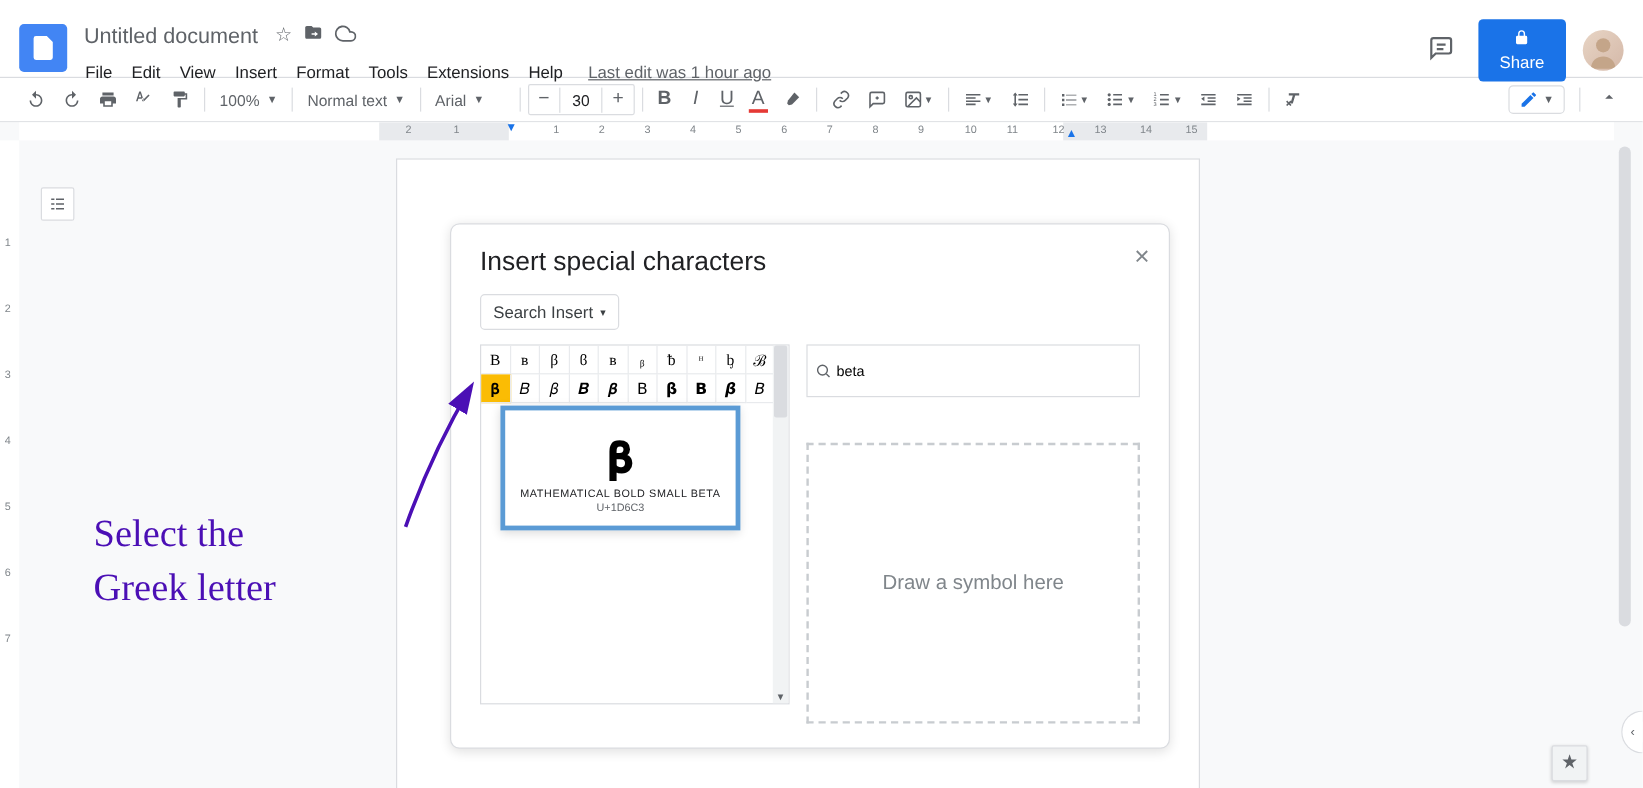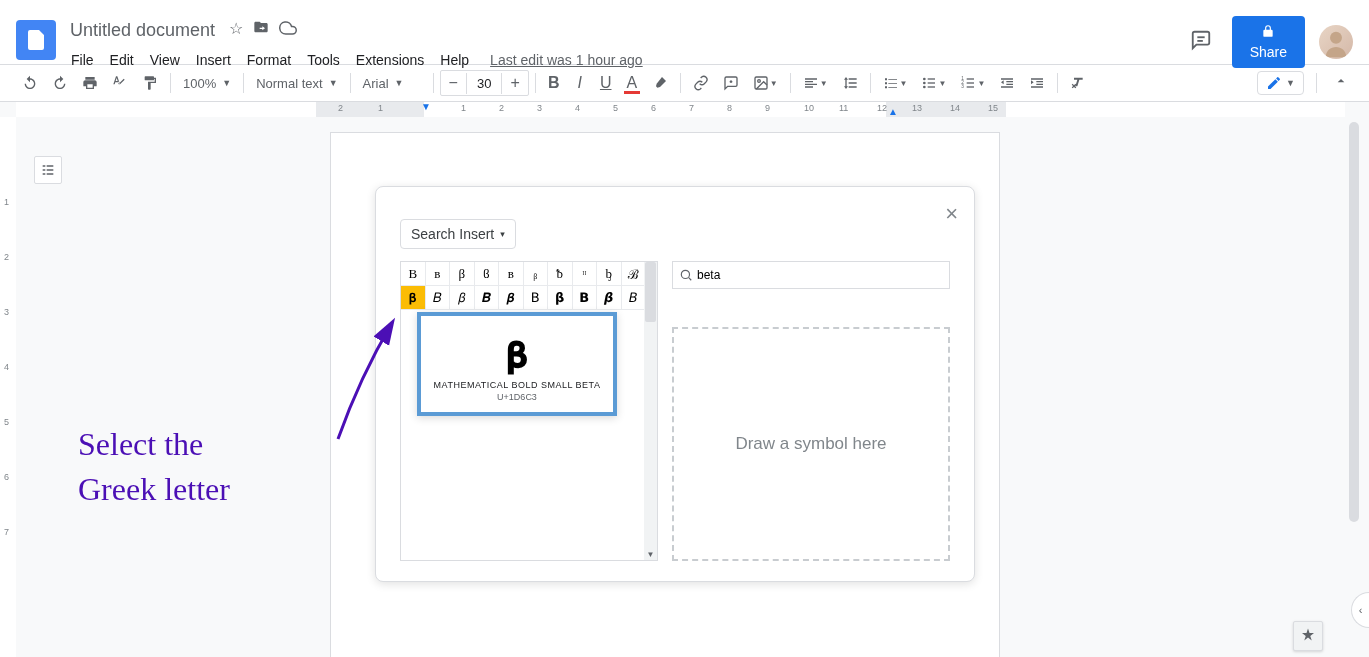--- a/index.html
+++ b/index.html
@@ -52,21 +52,21 @@
 .search-results-btn { margin-top: 14px; border: 1px solid #dadce0; border-radius: 4px; padding: 6px 10px; font-size: 14px; color: #3c4043; display: inline-flex; align-items: center; gap: 6px; cursor: pointer; background: #fff; }
 .dlg-body { display: flex; gap: 14px; margin-top: 12px; }
 .char-panel { width: 258px; height: 300px; border: 1px solid #dadce0; position: relative; }
 .char-grid { display: grid; grid-template-columns: repeat(10, 24.5px); }
 .char-cell { height: 24px; border-right: 1px solid #e8eaed; border-bottom: 1px solid #e8eaed; display: flex; align-items: center; justify-content: center; font-size: 13px; font-family: serif; cursor: pointer; position: relative; }
 .char-cell.sel { background: #fbbc04; }
 .char-panel-scroll { position: absolute; right: 0; top: 0; bottom: 0; width: 13px; background: #f1f3f4; }
 .char-panel-scroll .thumb { position: absolute; left: 1px; right: 1px; top: 0; height: 60px; background: #dadce0; border-radius: 2px; }
 .char-panel-scroll .dn { position: absolute; bottom: 0; left: 0; right: 0; height: 12px; display: flex; align-items: center; justify-content: center; font-size: 8px; color: #5f6368; }
 .right-panel { flex: 1; }
-.search-box { border: 1px solid #dadce0; height: 28px; display: flex; align-items: center; padding: 0 6px; gap: 4px; }
+.search-box { border: 1px solid #dadce0; height: 44px; display: flex; align-items: center; padding: 0 6px; gap: 4px; }
 .search-box input { border: none; outline: none; font-size: 12px; flex: 1; }
 .draw-box { margin-top: 38px; height: 234px; border: 2px dashed #c8ccd0; display: flex; align-items: center; justify-content: center; color: #80868b; font-size: 17px; }
 
 
 .char-tooltip { position: absolute; border: 4px solid #5b9bd5; background: #fff; padding: 18px 10px 10px 10px; text-align: center; box-shadow: 0 2px 8px rgba(0,0,0,0.15); left: 16px; top: 50px; width: 200px; }
 .char-tooltip .big { font-size: 36px; font-family: serif; font-weight: bold; }
 .char-tooltip .desc { font-size: 9px; color: #202124; margin-top: 4px; letter-spacing: 0.5px; }
 .char-tooltip .code { font-size: 9px; color: #5f6368; margin-top: 2px; }
 
 
@@ -338,20 +338,21 @@
 
   <div class="outline-btn">
     <svg width="16" height="16" viewBox="0 0 24 24" fill="#5f6368">
         <path d="M4 5h4v2H4zm6 0h10v2H10zM4 11h4v2H4zm6 0h10v2H10zM4 17h4v2H4zm6 0h10v2H10z"></path>
       </svg>
   </div>
 
   <div class="page"></div>
 
   <div class="dialog">
+    <div class="dlg-title">Insert special characters</div>
     <button class="dlg-close">×</button>
     <button class="search-results-btn">
         <span>Search Insert</span>
         <span style="font-size:9px">▾</span>
       </button>
     <div class="dlg-body">
       <div class="char-panel">
         <div class="char-grid">
           <span class="char-cell">B</span>
           <span class="char-cell">ʙ</span>

